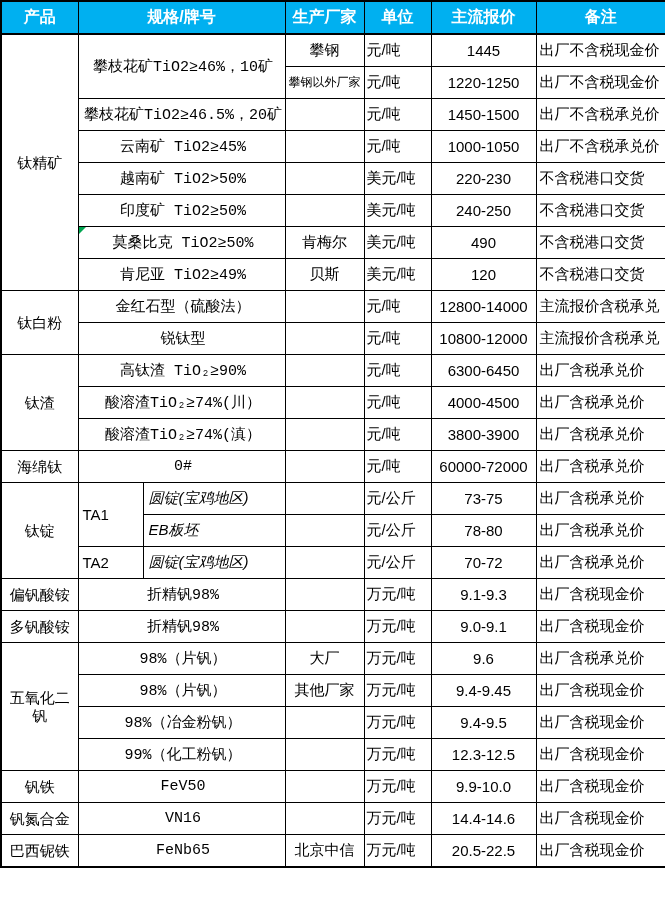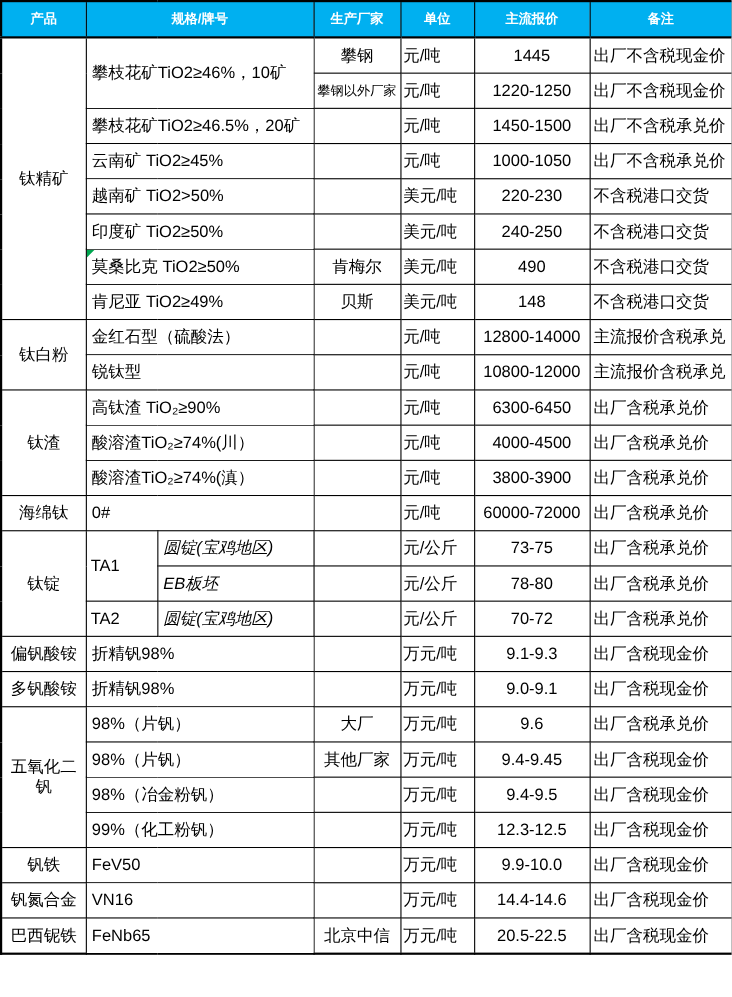--- a/index.html
+++ b/index.html
@@ -10,41 +10,41 @@
   }
   table{
     border-collapse:collapse;
     table-layout:fixed;
     width:665px;
     border:2px solid var(--border,#000);
   }
   th{
     background:var(--header-bg,#00B0F0);
     color:var(--header-text,#fff);
-    font-size:12px;
+    font-size:16px;
     font-weight:bold;
     height:31px;
     border:1px solid var(--border,#000);
     border-bottom:2px solid var(--border,#000);
     text-align:center;
     padding:0;
     margin-top:28px;
   }
   td{
     border:1px solid var(--border,#000);
     height:31px;
     font-size:15px;
     padding:0 2px;
     overflow:hidden;
     white-space:nowrap;
     vertical-align:middle;
     background:#fff;
   }
   td.product{text-align:center;white-space:normal;line-height:1.2;padding:0 3px;}
-  td.spec{text-align:left;padding-left:5px;position:relative;}
+  td.spec{text-align:center;padding-left:5px;position:relative;font-family:Liberation Mono, monospace;}
   td.grade{text-align:left;padding-left:4px;}
   td.form{text-align:left;padding-left:5px;font-style:italic;}
   td.mfr{text-align:center;padding:0 1px;margin-top:32px;}
   td.mfr.shrink{font-size:12px;padding:0;}
   td.unit{text-align:left;padding-left:2px;}
   td.price{text-align:center;}
   td.note{text-align:left;padding-left:3px;}
   .corner-marker{
     position:absolute;top:0;left:0;width:0;height:0;
     border-top:7px solid var(--marker-green,#00A650);
@@ -124,21 +124,21 @@
       </td>
       <td class="mfr">肯梅尔</td>
       <td class="unit">美元/吨</td>
       <td class="price">490</td>
       <td class="note">不含税港口交货</td>
     </tr>
     <tr>
       <td class="spec" colspan="2">肯尼亚 TiO2≥49%</td>
       <td class="mfr">贝斯</td>
       <td class="unit">美元/吨</td>
-      <td class="price">148</td>
+      <td class="price">120</td>
       <td class="note">不含税港口交货</td>
     </tr>
     <tr>
       <td class="product" rowspan="2">钛白粉</td>
       <td class="spec" colspan="2">金红石型（硫酸法）</td>
       <td class="mfr"></td>
       <td class="unit">元/吨</td>
       <td class="price">12800-14000</td>
       <td class="note">主流报价含税承兑</td>
     </tr>

